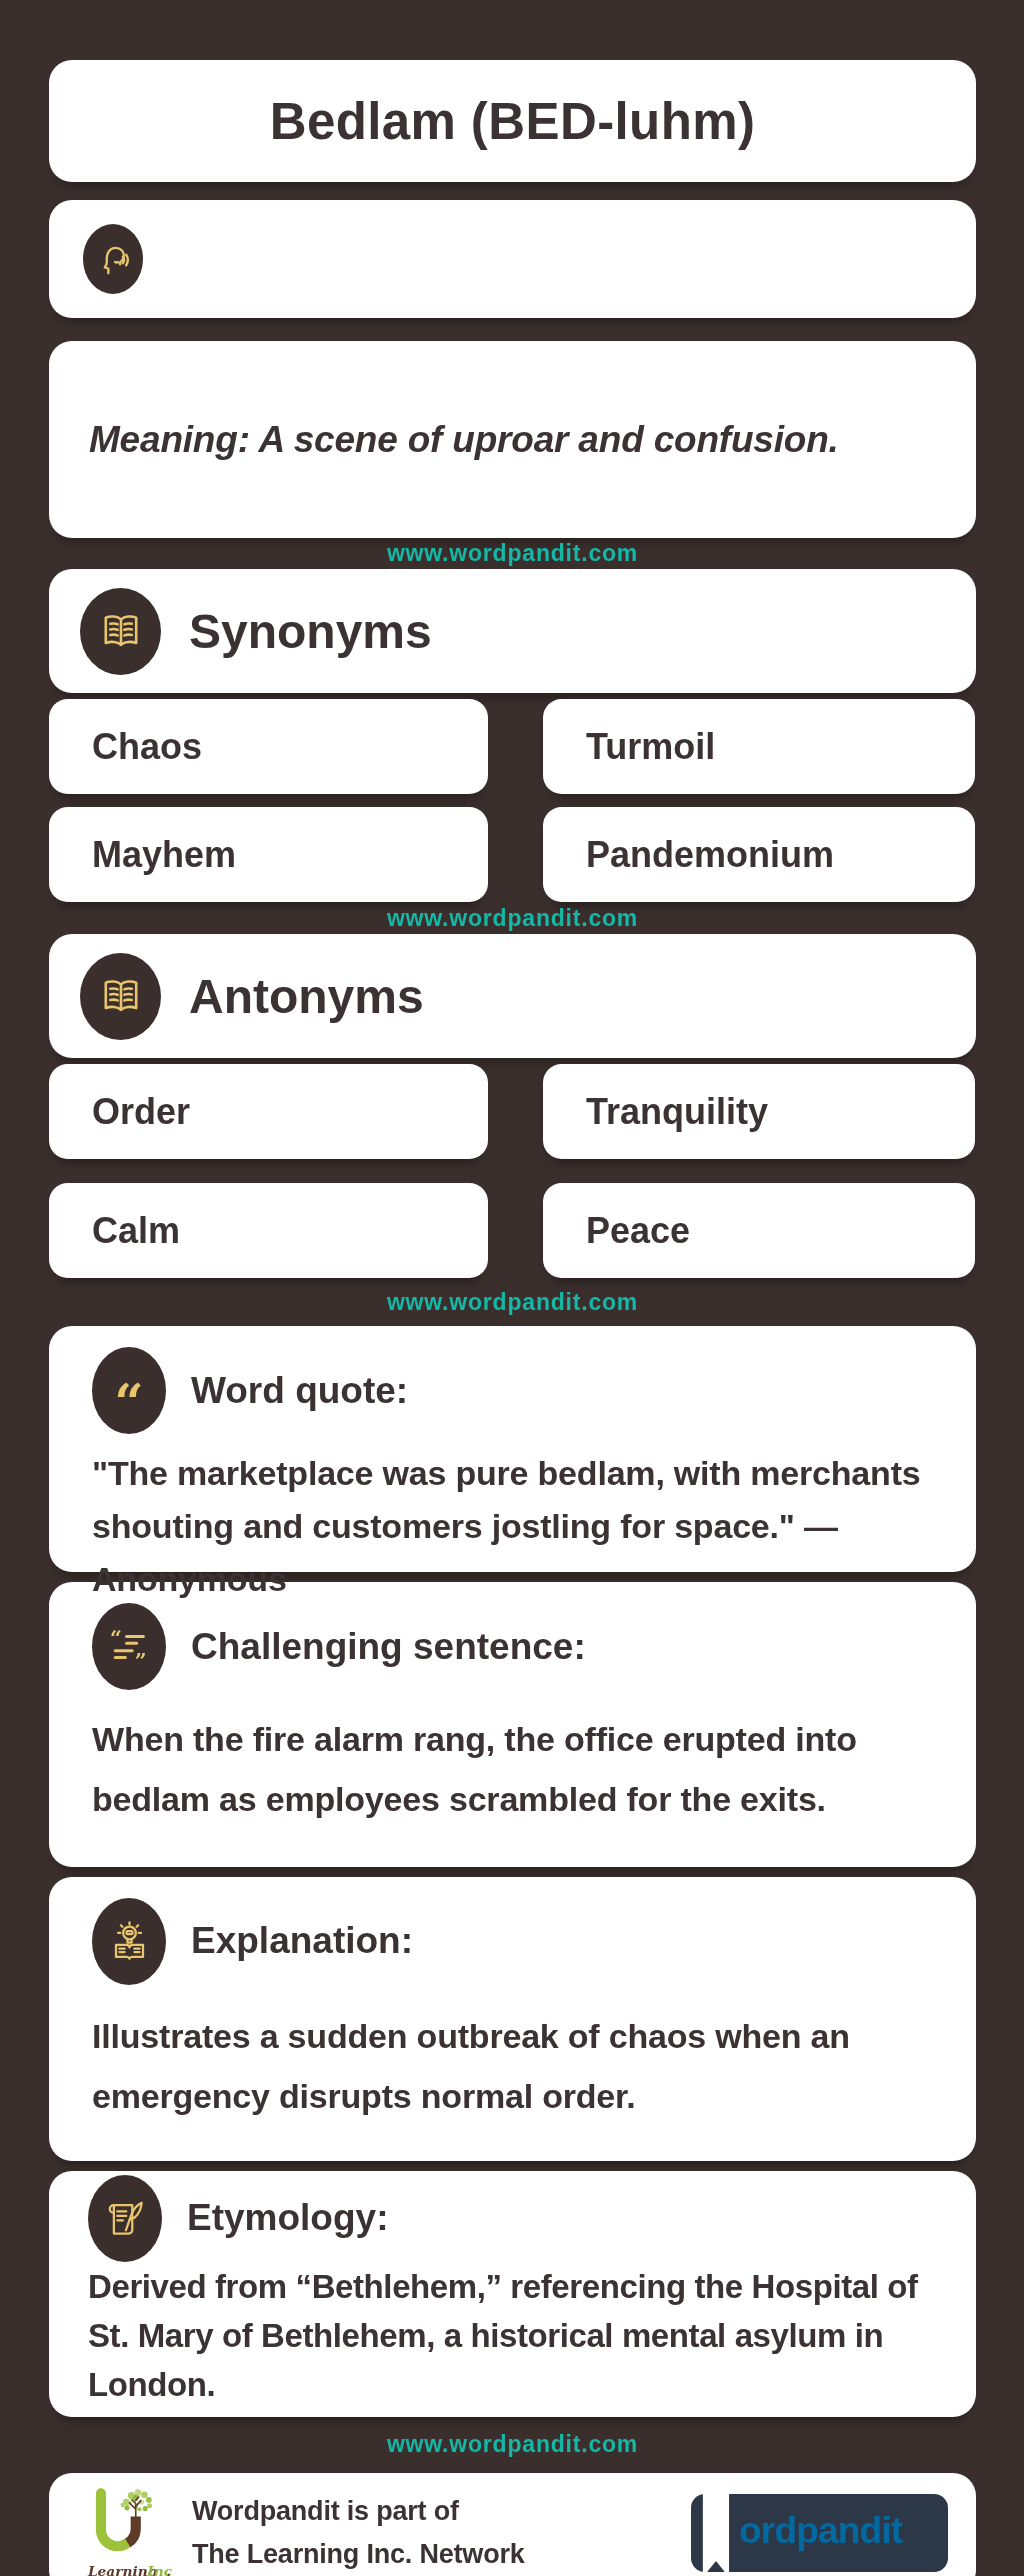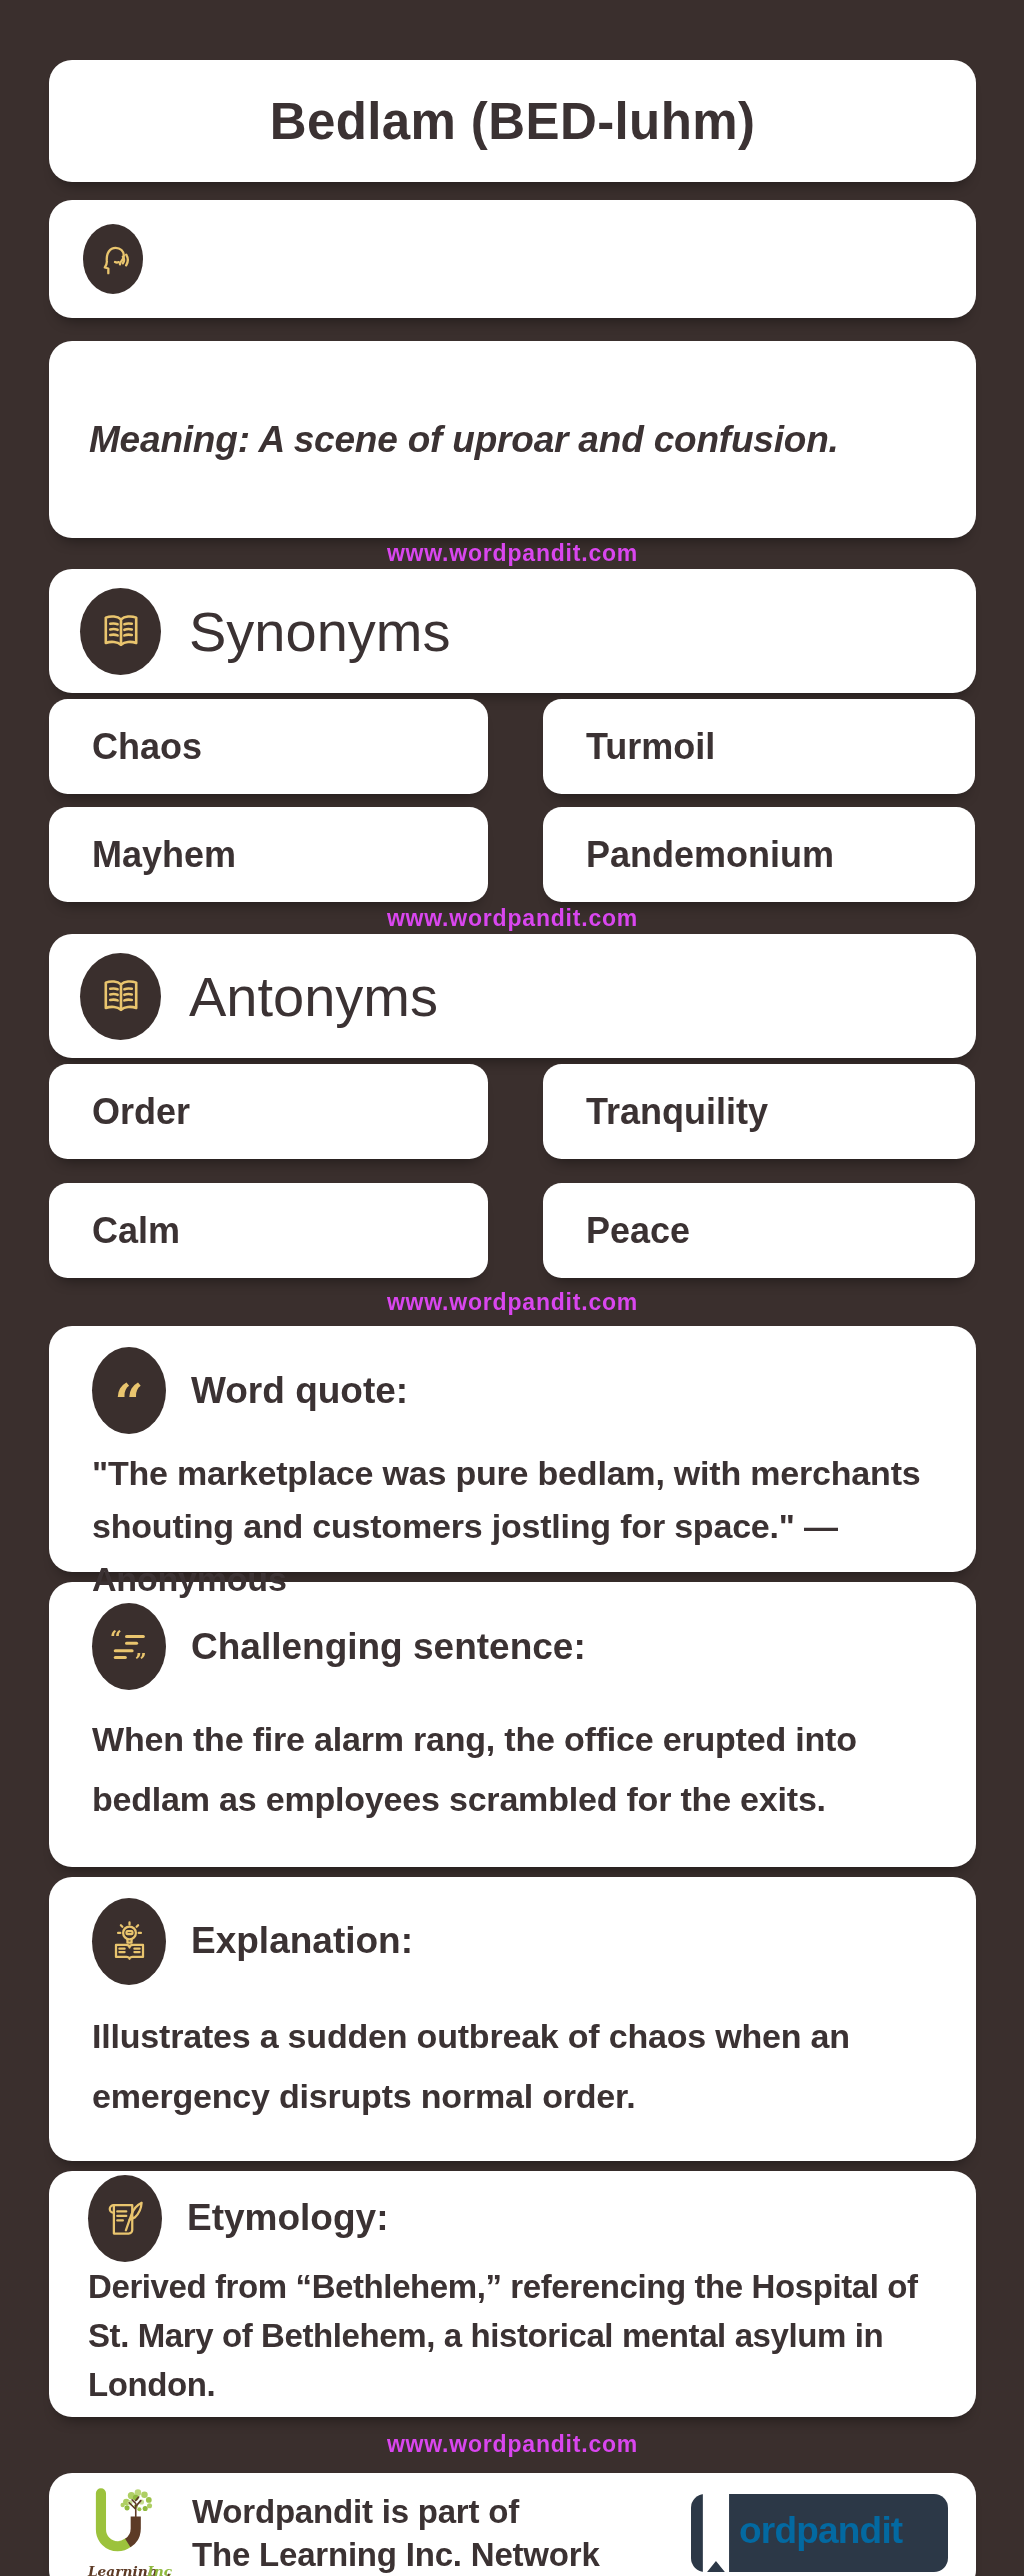--- a/index.html
+++ b/index.html
@@ -41,29 +41,29 @@
   .pos-label { font-size: 37px; font-weight: bold; }
 
   
   .meaning-card { height: 197px; display: flex; align-items: center; padding: 0 40px; font-style: italic; }
   .meaning { font-size: 37px; font-weight: bold; line-height: 57px; letter-spacing: -0.2px; max-width: 775px; }
 
   
   .watermark {
     display: flex; align-items: center; justify-content: center;
     height: 31px; font-size: 23px; font-weight: bold;
-    color: #d946ef; letter-spacing: 0.8px;
+    color: #14b8a6; letter-spacing: 0.8px;
   }
   .wm-2 { height: 32px; }
   .wm-3 { height: 48px; }
   .wm-4 { height: 56px; }
 
   
   .section-head { height: 124px; display: flex; align-items: center; gap: 28px; padding: 0 31px; margin-bottom: 6.2px; }
-  .section-title { font-size: 56px; font-weight: normal; }
+  .section-title { font-size: 48px; font-weight: bold; }
 
   
   .grid { display: grid; grid-template-columns: 439px 432px; column-gap: 55px; row-gap: 13px; }
   .grid-ant { row-gap: 24px; }
   .pill {
     height: 95px; border-radius: 18.6px;
     display: flex; align-items: center; padding: 0 43px;
     font-size: 36px; font-weight: bold;
   }
   .grid-ant .pill { height: 95px; }
@@ -88,21 +88,21 @@
     font-weight: bold;
     font-size: 51px;
     color: #e9c56e;
     line-height: 1;
     transform: translateY(12.4px);
   }
 
   
   .footer-card { height: 120px; display: flex; align-items: center; padding: 0 28px 0 36px; }
   .learning-logo { width: 87px; height: 101px; flex: none; }
-  .footer-text { margin-left: 20px; font-size: 33px; font-weight: bold; line-height: 43px; letter-spacing: -0.2px; }
+  .footer-text { margin-left: 20px; font-size: 27px; font-weight: bold; line-height: 43px; letter-spacing: -0.2px; }
   .wp-badge { margin-left: auto; position: relative; width: 257px; height: 101px; flex: none; }
   .wp-rect { position: absolute; left: 0; right: 0; top: 11.6px; bottom: 11.6px; background: #2c3847; border-radius: 14px; }
   .wp-ribbon { position: absolute; left: 7.7px; top: 0; width: 37px; height: 101px; }
   .wp-text {
     position: absolute; left: 48px; top: 50%; transform: translateY(-54%);
     color: #0369a1; font-size: 37px; font-weight: bold; letter-spacing: -0.8px;
   }
 </style>
 </head>
 <body>

